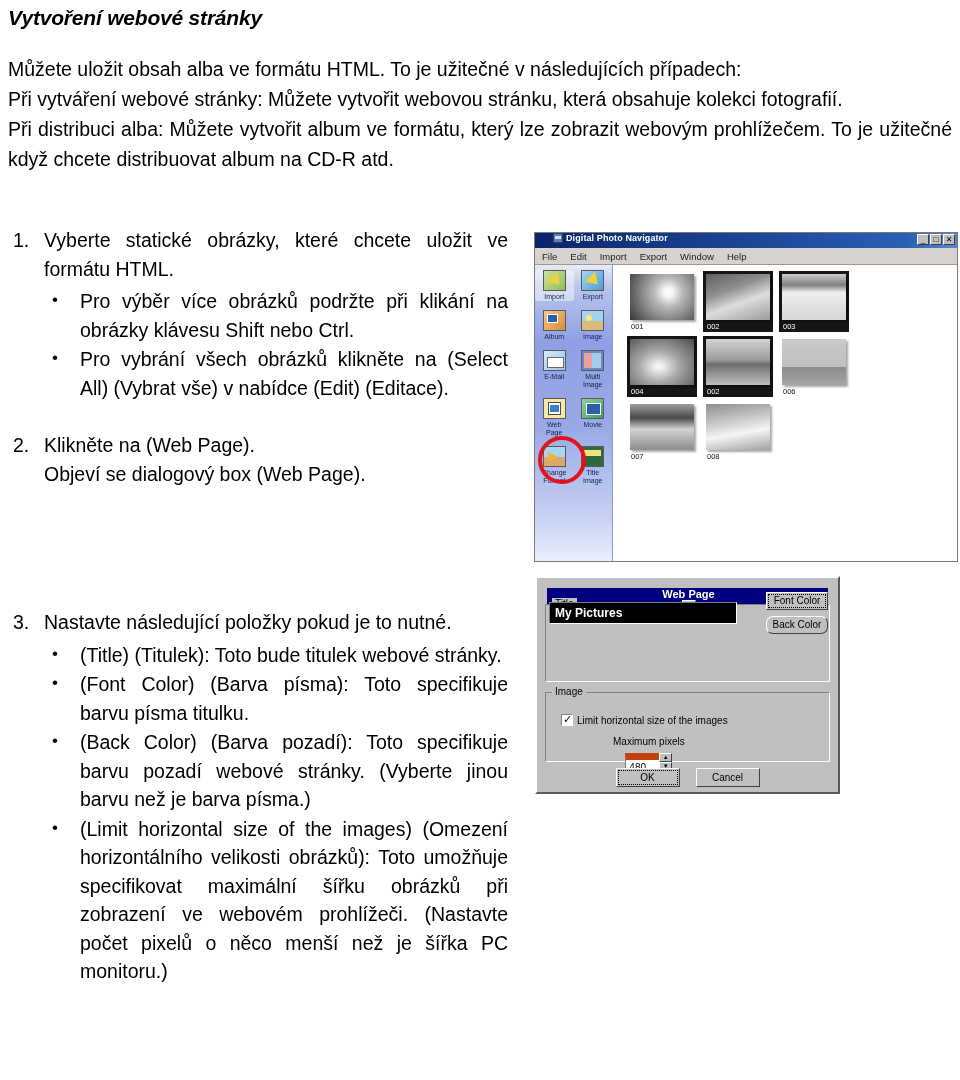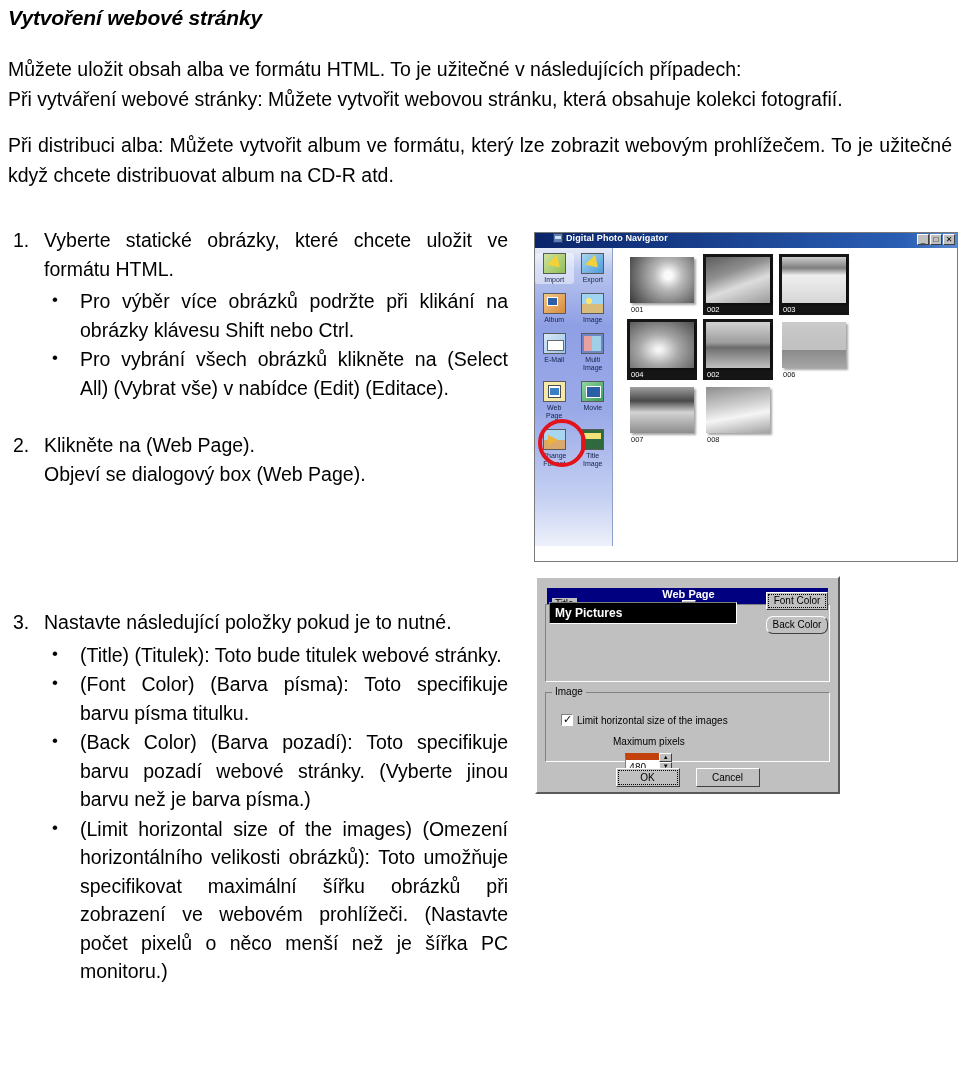--- a/index.html
+++ b/index.html
@@ -508,21 +508,21 @@
 </head>
 <body>
 
 <div class="page">
 
   <div class="doc-title">Vytvoření webové stránky</div>
 
   <div class="intro">
     <p class="just">Můžete uložit obsah alba ve formátu HTML. To je užitečné v následujících případech:</p>
     <p class="just">Při vytváření webové stránky: Můžete vytvořit webovou stránku, která obsahuje kolekci fotografií.</p>
-    <p class="just" style="margin-top:16px">Při distribuci alba: Můžete vytvořit album ve formátu, který lze zobrazit webovým prohlížečem. To je užitečné když chcete distribuovat album na CD-R atd.</p>
+    <p class="just" style="">Při distribuci alba: Můžete vytvořit album ve formátu, který lze zobrazit webovým prohlížečem. To je užitečné když chcete distribuovat album na CD-R atd.</p>
   </div>
 
   <div class="steps">
 
     <div class="step">
       <span class="num">1.</span>
       <div class="body">Vyberte statické obrázky, které chcete uložit ve formátu HTML.</div>
       <ul class="bullets">
         <li>
           <span class="dot">•</span>
@@ -575,20 +575,28 @@
     <div class="win-titlebar">
       <div class="win-appicon"></div>
       <div class="win-title">Digital Photo Navigator</div>
       <div class="win-btns">
         <div class="win-btn">_</div>
         <div class="win-btn">□</div>
         <div class="win-btn">✕</div>
       </div>
     </div>
 
+    <div class="win-menubar">
+      <span>File</span>
+      <span>Edit</span>
+      <span>Import</span>
+      <span>Export</span>
+      <span>Window</span>
+      <span>Help</span>
+    </div>
 
     <div class="nav-body">
 
       <div class="nav-sidebar">
         <div class="nav-grid">
 
           <div class="nav-item sel">
             <div class="nav-ico ico-import"></div>
             <span>Import</span>
           </div>

